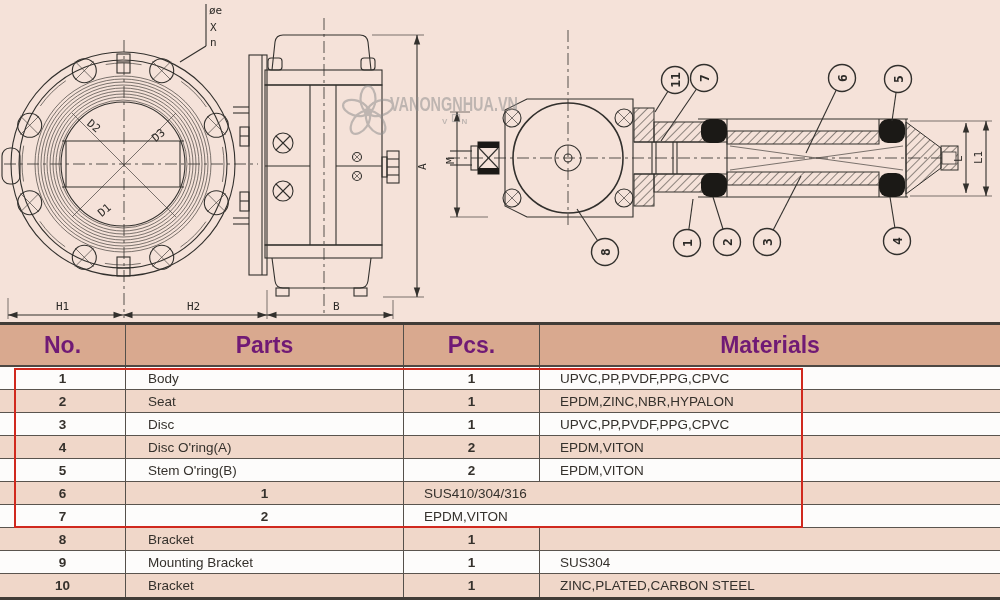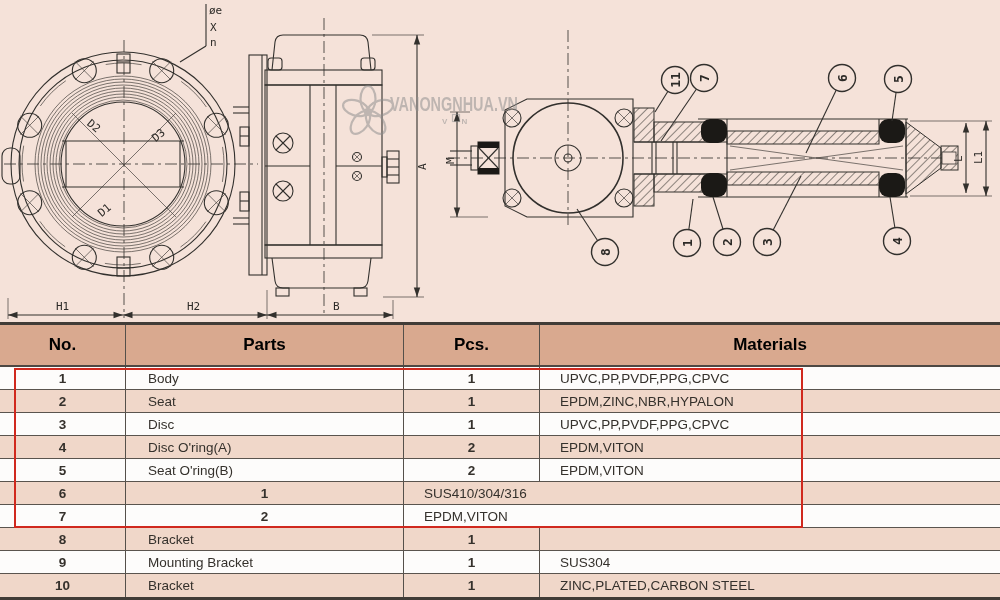--- a/index.html
+++ b/index.html
@@ -18,21 +18,21 @@
   .bal{font-family:"DejaVu Sans Mono",monospace;font-size:13px;fill:#2c2a27;font-weight:bold;}
   .balc{fill:#f5e2d9;stroke:#32302d;stroke-width:1.4;}
   .wmt{font-family:"Liberation Sans",sans-serif;font-weight:bold;font-size:21px;fill:#8d8d8d;}
   .wms{font-family:"Liberation Sans",sans-serif;font-weight:bold;font-size:8px;fill:#8d8d8d;letter-spacing:6px;}
   
   .parts-table{position:absolute;left:0;top:322px;width:1000px;height:278px;
       border-top:3px solid #413c37;border-bottom:3px solid #413c37;box-sizing:border-box;}
   .t-head{display:grid;grid-template-columns:126px 278px 136px 460px;height:42px;
       background:#d9a98f;border-bottom:2px solid #4d4843;box-sizing:border-box;}
   .t-head .hc{display:flex;align-items:center;justify-content:center;
-      font-size:17px;font-weight:bold;color:#000000;border-right:1px solid #55504a;}
+      font-size:23px;font-weight:bold;color:#701a75;border-right:1px solid #55504a;}
   .t-head .hc:last-child{border-right:none;}
   .t-row{display:grid;grid-template-columns:126px 278px 136px 460px;height:23px;box-sizing:border-box;
       border-bottom:1px solid #5a544e;}
   .t-row:last-child{border-bottom:none;}
   .t-row.w{background:#fdfcfb;}
   .t-row.p{background:#f0d7c9;}
   .t-row>div{display:flex;align-items:center;font-size:13.5px;color:#35312c;
       border-right:1px solid #55504a;overflow:hidden;white-space:nowrap;}
   .t-row>div:last-child{border-right:none;}
   .c-no{justify-content:center;font-weight:bold;}
@@ -411,21 +411,21 @@
       <div class="c-mat">UPVC,PP,PVDF,PPG,CPVC</div>
     </div>
     <div class="t-row p">
       <div class="c-no">4</div>
       <div class="c-part">Disc O'ring(A)</div>
       <div class="c-pcs">2</div>
       <div class="c-mat">EPDM,VITON</div>
     </div>
     <div class="t-row w">
       <div class="c-no">5</div>
-      <div class="c-part">Seat O'ring(B)</div>
+      <div class="c-part">Stem O'ring(B)</div>
       <div class="c-pcs">2</div>
       <div class="c-mat">EPDM,VITON</div>
     </div>
     <div class="t-row p">
       <div class="c-no">6</div>
       <div class="c-pcs">1</div>
       <div class="c-mat">SUS410/304/316</div>
     </div>
     <div class="t-row w">
       <div class="c-no">7</div>

